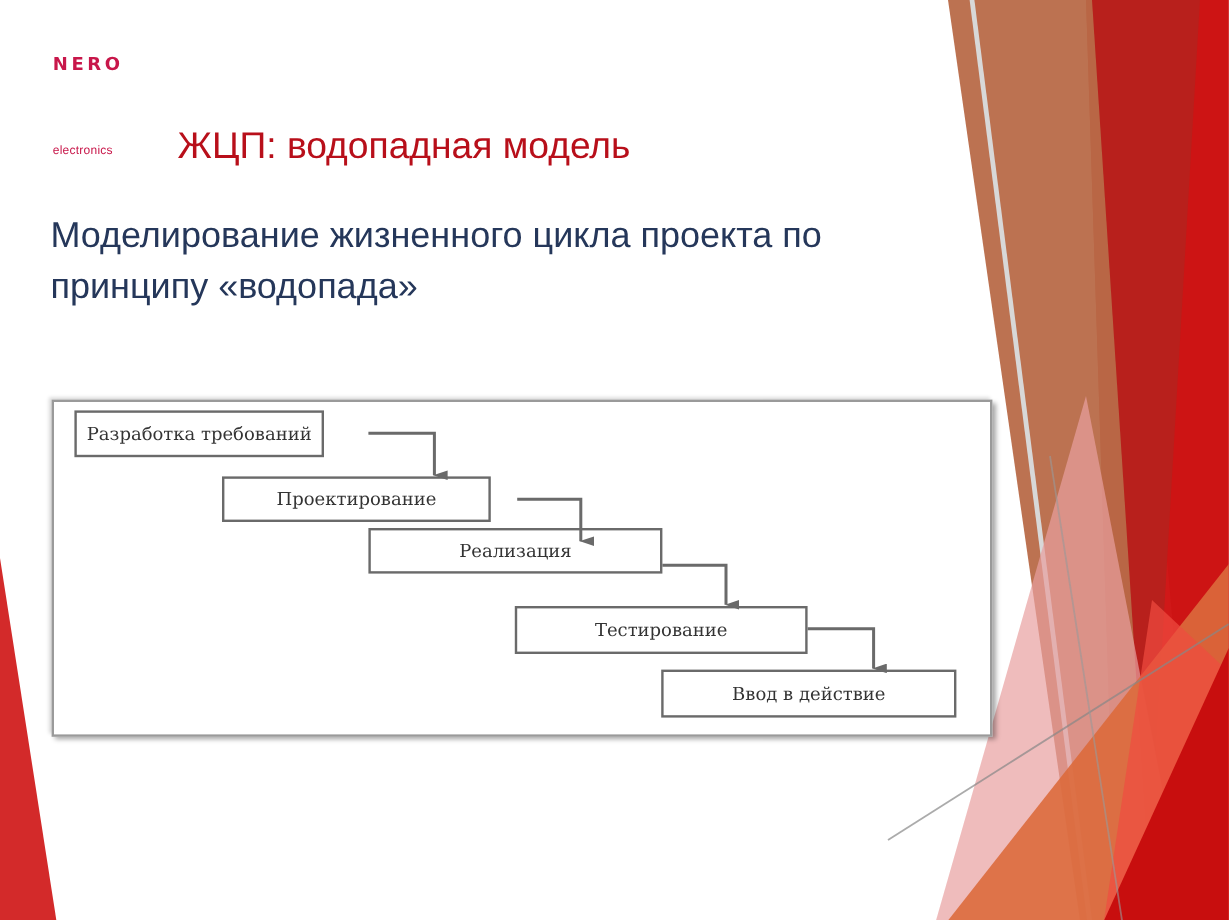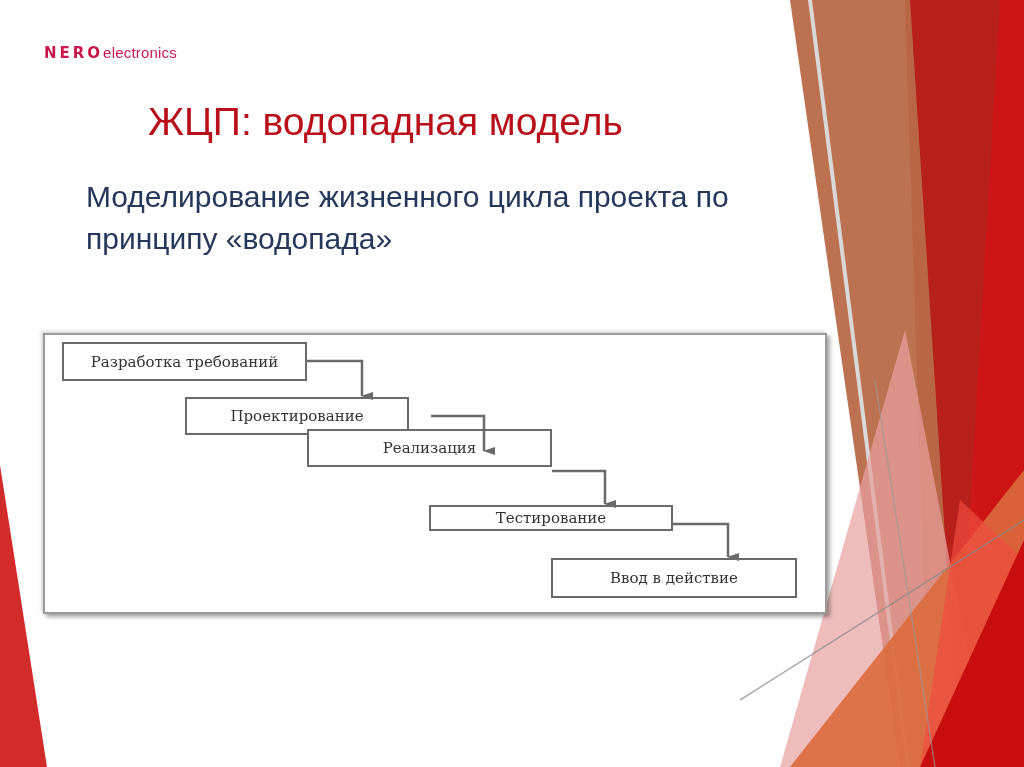--- a/index.html
+++ b/index.html
@@ -1,22 +1,22 @@
 <!DOCTYPE html>
 <html><head>
 <meta charset="utf-8">
 <style>
   html, body { margin:0; padding:0; }
   body { width:1024px; height:767px; position:relative; overflow:hidden; background:#ffffff; font-family:"Liberation Sans", sans-serif; }
   .deco { position:absolute; left:0; top:0; width:1024px; height:767px; }
-  .logo { position:absolute; left:44px; top:44px; display:flex; align-items:baseline; gap:0; }
+  .logo { position:absolute; left:44px; top:44px; display:flex; align-items:baseline; gap:10px;flex-direction:column; }
   .logo-main { font-family:"DejaVu Sans", sans-serif; font-weight:bold; font-size:15px; letter-spacing:3px; }
-  .logo-sub { font-size:15px; letter-spacing:0.2px; }
-  .title { position:absolute; left:148px; top:98px; font-size:39px; line-height:48px; white-space:nowrap; }
-  .body-text { position:absolute; left:42px; top:176px; width:780px; font-size:30px; line-height:42px;margin-left:44px; }
+  .logo-sub { font-size:10px; letter-spacing:0.2px;margin-top:48px; }
+  .title { position:absolute; left:148px; top:98px; font-size:31px; line-height:48px; white-space:nowrap; }
+  .body-text { position:absolute; left:42px; top:176px; width:780px; font-size:30px; line-height:42px; }
   .frame { position:absolute; left:43px; top:333px; width:780px; height:277px; background:#ffffff; border:2px solid #9a9a9a; box-shadow: 3px 3px 4px rgba(0,0,0,0.35), -2px -2px 3px rgba(0,0,0,0.15); }
   .step { position:absolute; height:36px; border:2px solid #6a6a6a; background:#fff; display:flex; align-items:center; justify-content:center; font-family:"DejaVu Serif", serif; font-size:15px; color:#333; box-sizing:border-box; }
   .conn { position:absolute; left:0; top:0; width:1024px; height:767px; pointer-events:none; }
 </style>
 </head>
 <body>
 
 <svg class="deco" viewBox="0 0 1024 767">
 
   <polygon points="0,465 0,767 47,767" fill="#d32a2a"></polygon>
@@ -45,30 +45,30 @@
   <span class="logo-main" style="color:#c8174a">NERO</span>
   <span class="logo-sub" style="color:#c8174a">electronics</span>
 </div>
 
 <div class="title" style="color:#b80f1a">ЖЦП: водопадная модель</div>
 
 <div class="body-text" style="color:#25375a">Моделирование жизненного цикла проекта по принципу «водопада»</div>
 
 <div class="frame"></div>
 
-<div class="step" style="left:62px; top:342px; width:245px; height:39px;">
+<div class="step" style="left:62px; top:342px; width:208px; height:39px;">
   <span>Разработка требований</span>
 </div>
 <div class="step" style="left:185px; top:397px; width:224px; height:38px;">
   <span>Проектирование</span>
 </div>
-<div class="step" style="left:307px; top:429px; width:245px; height:38px;">
+<div class="step" style="left:307px; top:440px; width:245px; height:38px;">
   <span>Реализация</span>
 </div>
-<div class="step" style="left:429px; top:505px; width:244px; height:26px;">
+<div class="step" style="left:429px; top:505px; width:244px; height:40px;">
   <span>Тестирование</span>
 </div>
 <div class="step" style="left:551px; top:558px; width:246px; height:40px;">
   <span>Ввод в действие</span>
 </div>
 
 <svg class="conn" viewBox="0 0 1024 767">
   <defs>
     <marker id="ah" markerWidth="8" markerHeight="12" refX="4" refY="11" orient="auto" markerUnits="userSpaceOnUse">
       <polygon points="0,0 8,0 4,12" fill="#6a6a6a"></polygon>

